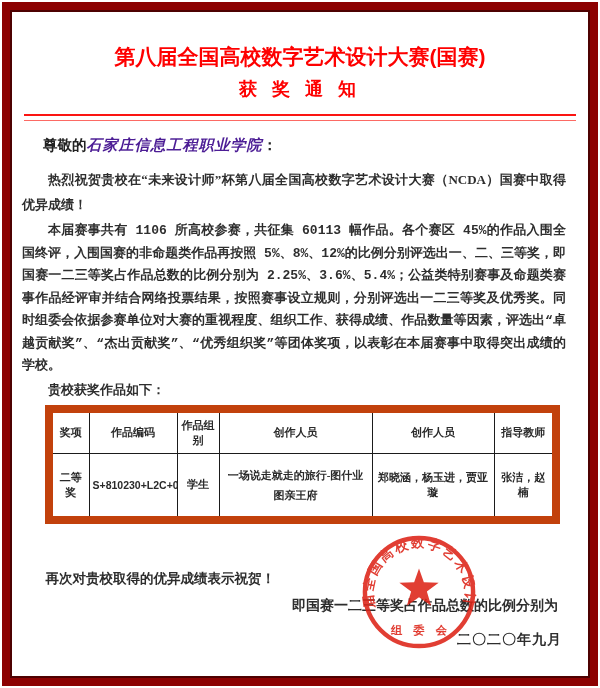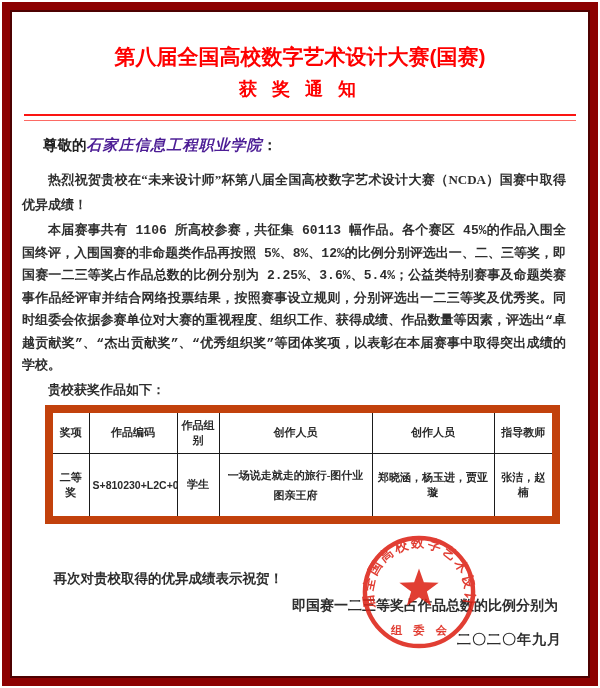--- a/index.html
+++ b/index.html
@@ -76,21 +76,21 @@
     vertical-align:middle;
     padding:2px 3px;
     font-weight:bold;
     overflow:hidden;
   }
   table.awards th { height:36px; }
   table.awards td { height:58px; }
   td.work { text-align:left; padding:4px 8px; line-height:20px; font-weight:600; }
   td.code { font-family:"Liberation Sans","DejaVu Sans",sans-serif; font-size:10.5px; }
   .closing {
-    margin-top:46px; padding:0 24px 0 34px;
+    margin-top:46px; padding:0 24px 0 26px;
     font-size:13.5px; line-height:18px;
     font-weight:600; text-indent:0.7em;
   }
   .sig-org {
     position:absolute; top:588px; right:32px;
     font-size:14px; line-height:16px; font-weight:600; color:#2d2d2d;
   }
   .sig-date {
     position:absolute; top:622px; right:28px;
     font-size:14px; line-height:16px; font-weight:600; color:#2d2d2d;

